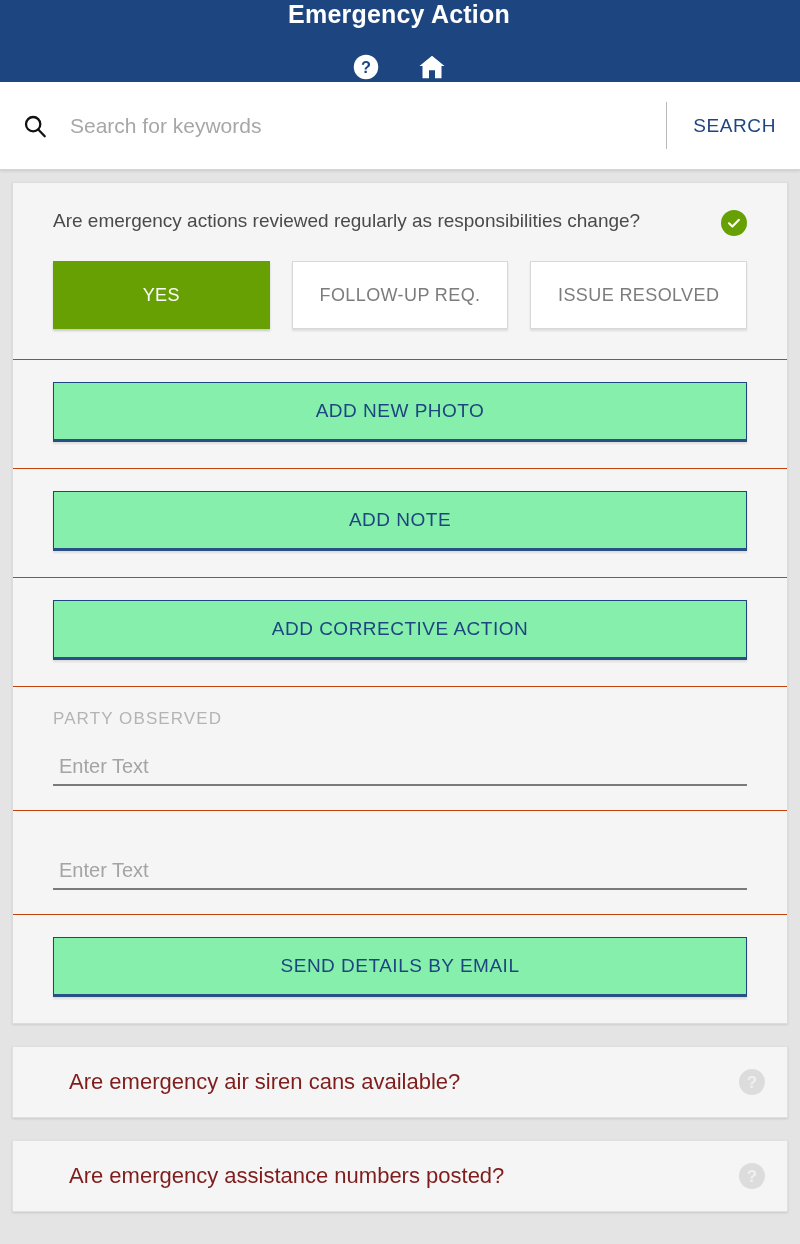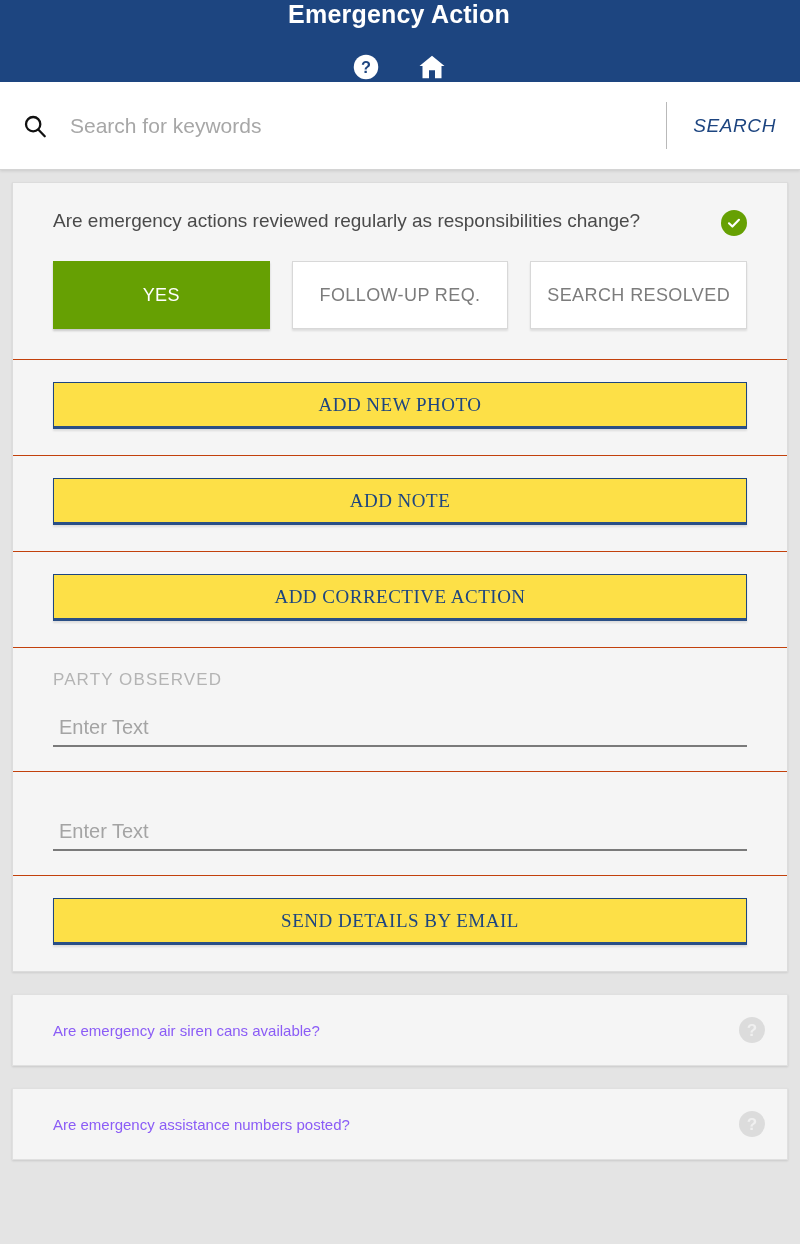--- a/index.html
+++ b/index.html
@@ -92,21 +92,20 @@
     flex: 0 0 auto;
   }
   .search-submit {
     flex: 0 0 auto;
     color: #1d4580;
     font-size: 19px;
     letter-spacing: 0.6px;
     padding-left: 26px;
     cursor: pointer;
     user-select: none;
-    font-style: italic;
   }
 
   
   .content {
     padding: 12px;
     box-sizing: border-box;
   }
 
   
   .card {
@@ -179,27 +178,27 @@
     box-shadow: 0 2px 2px rgba(0,0,0,0.18);
   }
 
   
   .action-wrap {
     padding: 22px 0 26px 0;
   }
   .btn-outline {
     display: block;
     width: 100%;
-    height: 47px;
-    background: #fde047;
+    height: 60px;
+    background: #86efac;
     border: 1px solid #1d4580;
     border-bottom: 3px solid #2a4f86;
     box-sizing: border-box;
     color: #1d4580;
-    font-family: Liberation Serif, serif;
+    font-family: Liberation Sans, sans-serif;
     font-size: 19px;
     letter-spacing: 0.5px;
     cursor: pointer;
     box-shadow: 0 2px 2px rgba(0,0,0,0.10);
   }
 
   
   .field-wrap {
     padding: 22px 0 24px 0;
   }
@@ -235,22 +234,23 @@
     box-shadow: 0 1px 2px rgba(0,0,0,0.12);
     height: 72px;
     display: flex;
     align-items: center;
     justify-content: space-between;
     padding: 0 22px 0 40px;
     box-sizing: border-box;
     cursor: pointer;
   }
   .collapsed-text {
-    font-size: 15px;
-    color: #8b5cf6;
+    font-size: 22px;
+    color: #7f1d1d;
+    margin-left: 16px;
   }
   .help-badge {
     flex: 0 0 auto;
     width: 26px;
     height: 26px;
     border-radius: 50%;
     background: #dcdcdc;
     color: #f0f0f0;
     display: flex;
     align-items: center;
@@ -301,21 +301,21 @@
         <div class="question-text">Are emergency actions reviewed regularly as responsibilities change?</div>
         <div class="status-badge">
           <svg width="16" height="16" viewBox="0 0 24 24" aria-hidden="true">
             <path d="M4.5 12.4 L9.6 17.4 L19.4 7.2" fill="none" stroke="#ffffff" stroke-width="3.2" stroke-linecap="round" stroke-linejoin="round"></path>
           </svg>
         </div>
       </div>
       <div class="chips">
         <div class="chip active">YES</div>
         <div class="chip inactive">FOLLOW-UP REQ.</div>
-        <div class="chip inactive">SEARCH RESOLVED</div>
+        <div class="chip inactive">ISSUE RESOLVED</div>
       </div>
     </div>
 
     <div class="card-section">
       <div class="action-wrap">
         <button class="btn-outline">ADD NEW PHOTO</button>
       </div>
     </div>
 
     <div class="card-section">

